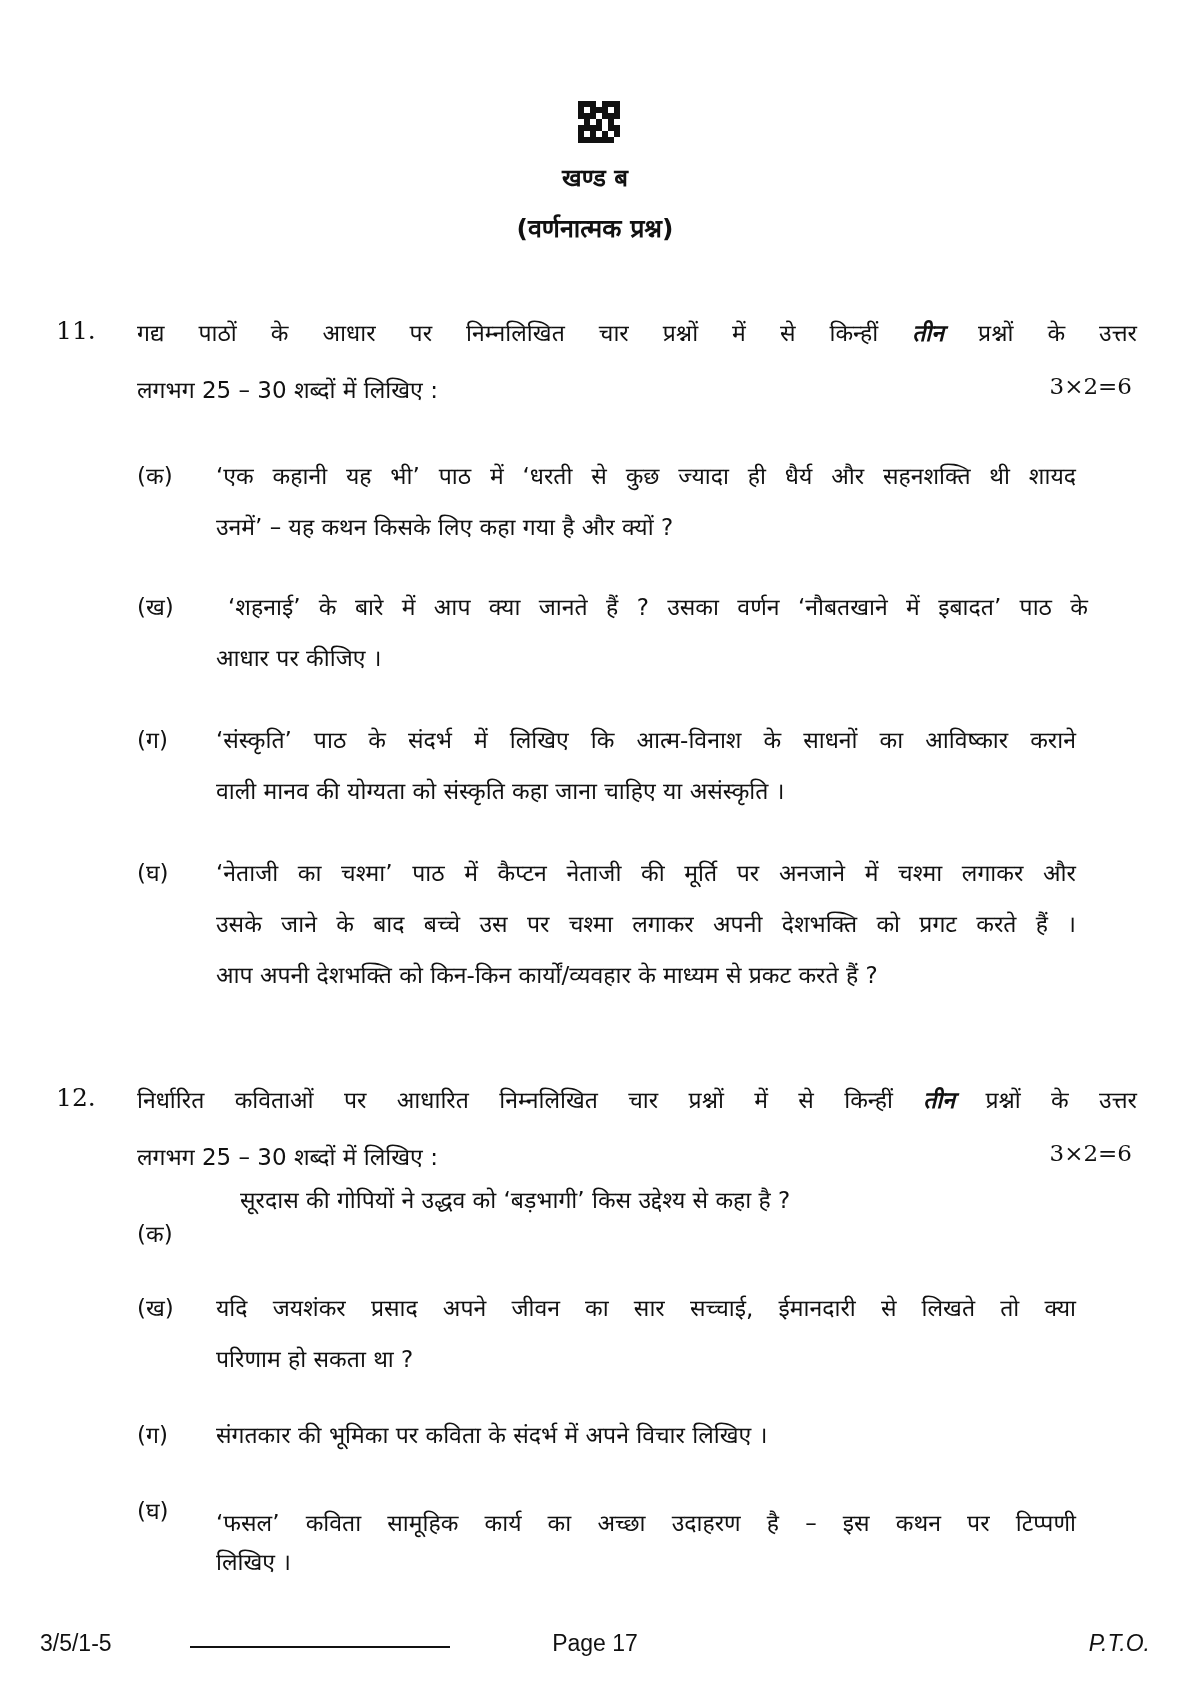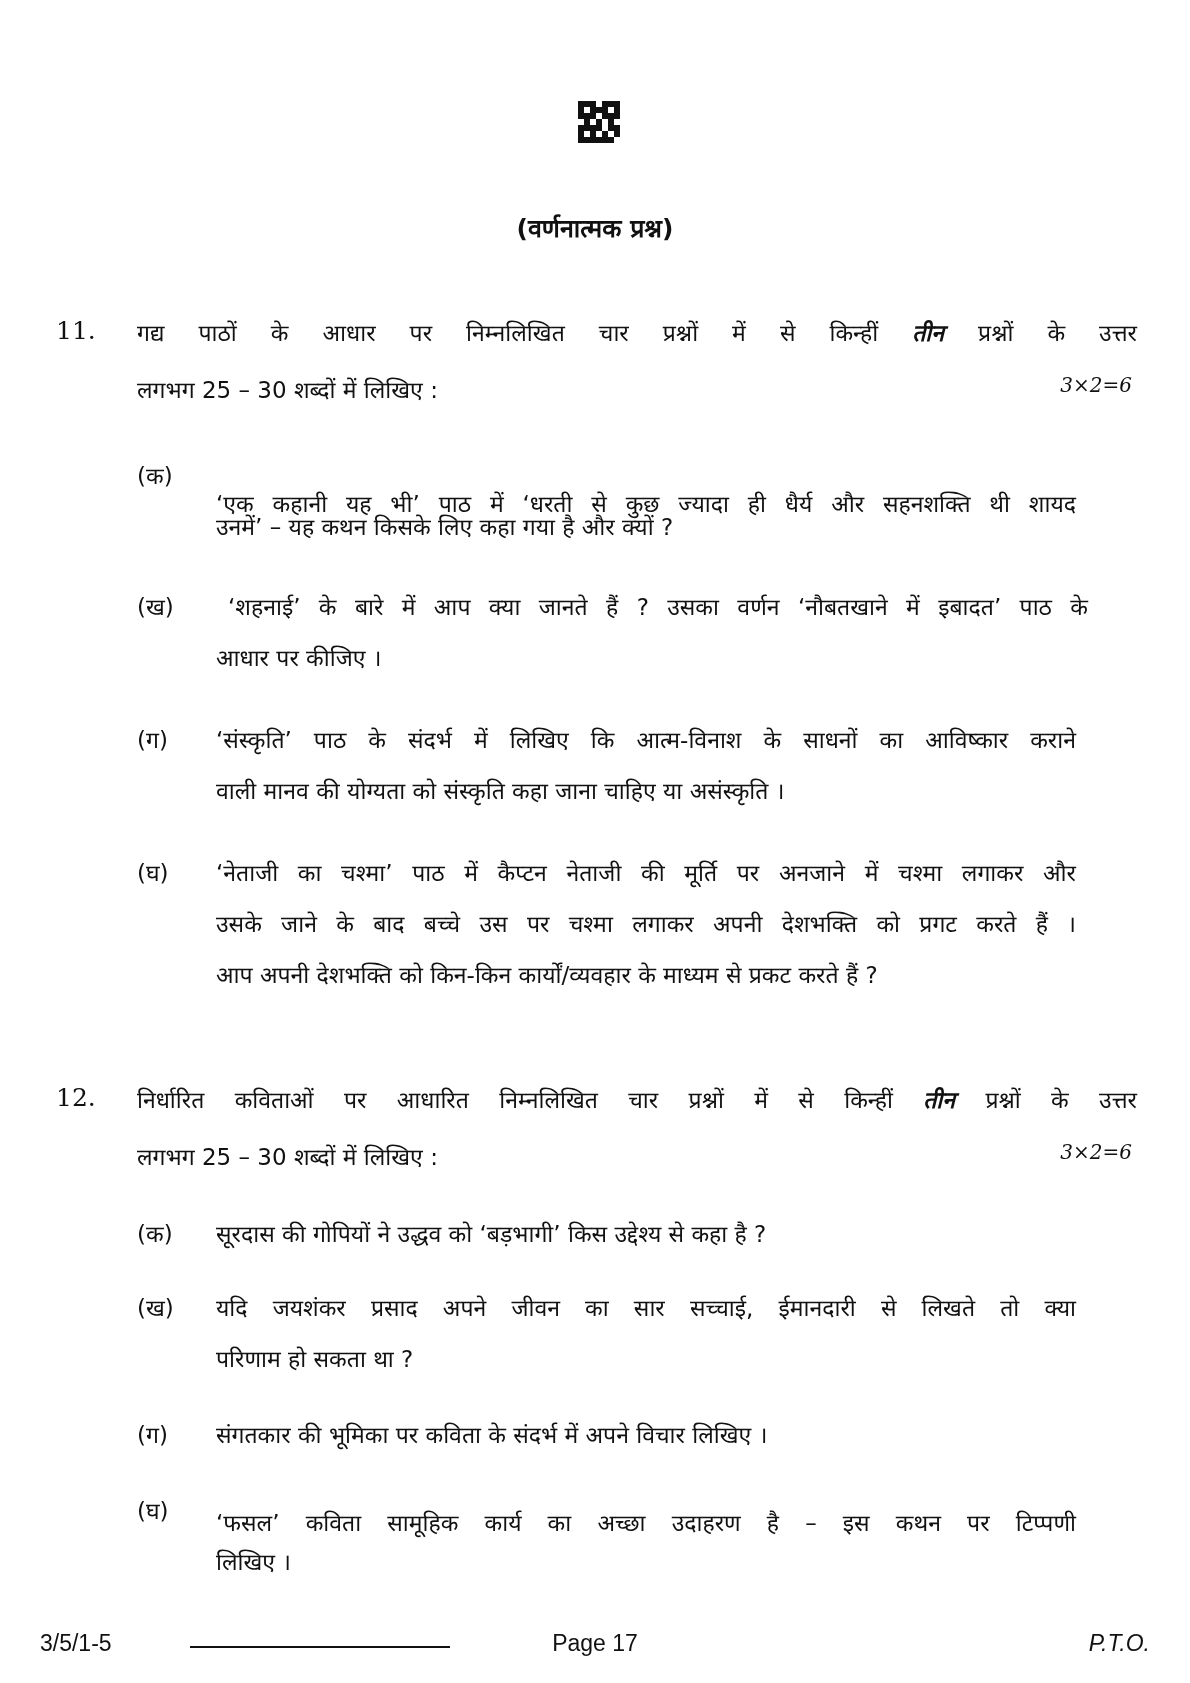--- a/index.html
+++ b/index.html
@@ -32,21 +32,21 @@
     }
     .qline {
       position: absolute; left: 137px; width: 1000px;
       font-family: "DejaVu Sans", sans-serif; font-size: 23px;
       text-align: justify; text-align-last: justify; white-space: nowrap;
     }
     .qline.last { text-align-last: left; }
     .qline em { font-style: italic; font-weight: bold; }
     .marks {
       position: absolute; right: 58px; font-family: "DejaVu Serif", serif;
-      font-style: italic; font-size: 20px;
+      font-size: 23px;
     }
 
     .sub-label {
       position: absolute; left: 137px; font-family: "DejaVu Sans", sans-serif; font-size: 23px;
     }
     .sub-line {
       position: absolute; left: 216px; width: 860px;
       font-family: "DejaVu Sans", sans-serif; font-size: 23px;
       white-space: nowrap; text-align: justify; text-align-last: justify;
     }
@@ -118,35 +118,36 @@
       <span class="b"></span>
     <span class="b"></span>
       <span class="b"></span>
       <span class="b"></span>
       <span class="b"></span>
       <span class="b"></span>
       <span class="b"></span>
       <span></span>
   </div>
 
+  <div class="section-title">खण्ड ब</div>
   <div class="section-subtitle">(वर्णनात्मक प्रश्न)</div>
 
   <div>
     <div class="qnum" style="top:316px;">11.</div>
     <div class="qline" style="top:316px;">
       <span>गद्य पाठों के आधार पर निम्नलिखित चार प्रश्नों में से किन्हीं</span>
       <em>तीन</em>
       <span>प्रश्नों के उत्तर</span>
     </div>
     <div class="qline last" style="top:373px; width:600px;">लगभग 25 – 30 शब्दों में लिखिए :</div>
     <div class="marks" style="top:373px;">3×2=6</div>
 
     <div>
       <div class="sub-label" style="top:459px;">(क)</div>
-      <div class="sub-line" style="top:459px;margin-top:28px;">‘एक कहानी यह भी’ पाठ में ‘धरती से कुछ ज्यादा ही धैर्य और सहनशक्ति थी शायद</div>
+      <div class="sub-line" style="top:459px;">‘एक कहानी यह भी’ पाठ में ‘धरती से कुछ ज्यादा ही धैर्य और सहनशक्ति थी शायद</div>
       <div class="sub-line last" style="top:510px;">उनमें’ – यह कथन किसके लिए कहा गया है और क्यों ?</div>
     </div>
 
     <div>
       <div class="sub-label" style="top:590px;">(ख)</div>
       <div class="sub-line" style="top:590px;margin-left:12px;">‘शहनाई’ के बारे में आप क्या जानते हैं ? उसका वर्णन ‘नौबतखाने में इबादत’ पाठ के</div>
       <div class="sub-line last" style="top:641px;">आधार पर कीजिए ।</div>
     </div>
 
     <div>
@@ -168,21 +169,21 @@
     <div class="qline" style="top:1083px;">
       <span>निर्धारित कविताओं पर आधारित निम्नलिखित चार प्रश्नों में से किन्हीं</span>
       <em>तीन</em>
       <span>प्रश्नों के उत्तर</span>
     </div>
     <div class="qline last" style="top:1140px; width:600px;">लगभग 25 – 30 शब्दों में लिखिए :</div>
     <div class="marks" style="top:1140px;">3×2=6</div>
 
     <div>
       <div class="sub-label" style="top:1217px;">(क)</div>
-      <div class="sub-line last" style="top:1217px;">सूरदास की गोपियों ने उद्धव को ‘बड़भागी’ किस उद्देश्य से कहा है ?</div>
+      <div class="sub-line last" style="top:1183px;margin-left:24px;">सूरदास की गोपियों ने उद्धव को ‘बड़भागी’ किस उद्देश्य से कहा है ?</div>
     </div>
 
     <div>
       <div class="sub-label" style="top:1291px;">(ख)</div>
       <div class="sub-line" style="top:1291px;">यदि जयशंकर प्रसाद अपने जीवन का सार सच्चाई, ईमानदारी से लिखते तो क्या</div>
       <div class="sub-line last" style="top:1342px;">परिणाम हो सकता था ?</div>
     </div>
 
     <div>
       <div class="sub-label" style="top:1418px;">(ग)</div>

